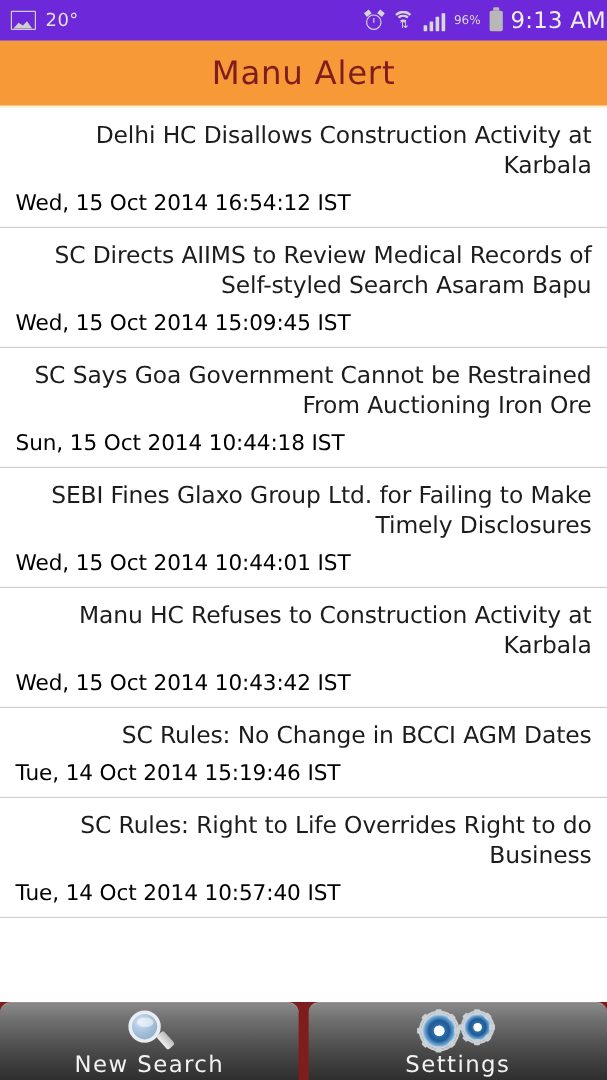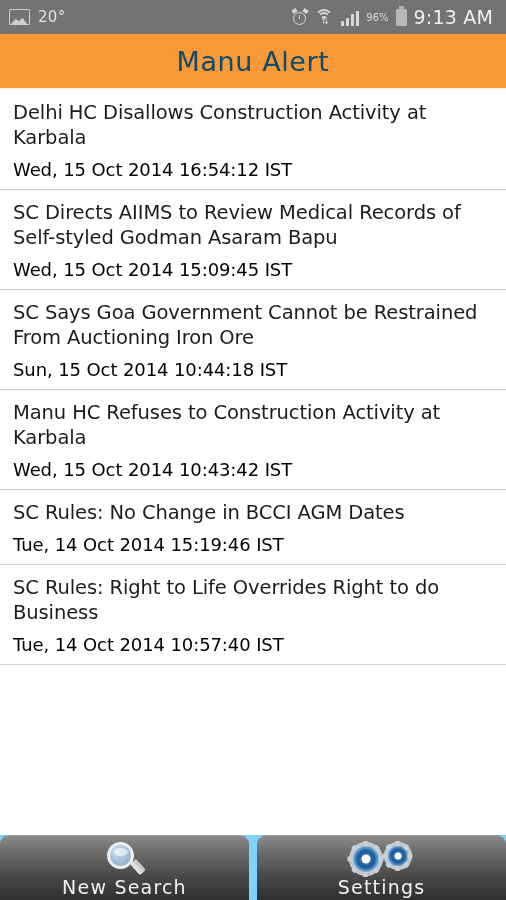--- a/index.html
+++ b/index.html
@@ -12,23 +12,23 @@
   #app {
     position:relative;
     width:506px; height:900px;
     display:flex; flex-direction:column;
     background:#ffffff;
   }
 
   
   .statusbar {
     height:34px; flex:0 0 34px;
-    background:#737373;
+    background:#6d28d9;
     display:flex; align-items:center;
-    padding:0 13px 0 9px;
+    padding:0 1px 0 9px;
     color:#d8d8d8;
   }
   .sb-left { display:flex; align-items:center; gap:8px; }
   .sb-right { margin-left:auto; display:flex; align-items:center; gap:7px; }
   .sb-temp {
     font-size:15px; letter-spacing:0.3px; color:#e2e2e2;
     font-family:"DejaVu Sans", sans-serif;
   }
   .gallery-icon {
     width:21px; height:16px;
@@ -96,21 +96,21 @@
   }
 
   
   .appbar {
     flex:0 0 56px; height:56px;
     background:#f89938;
     display:flex; align-items:center; justify-content:center;
     border-bottom:2px solid #fff3e2;
   }
   .appbar-title {
-    color:#0c4a6e; font-size:27px; font-weight:400;
+    color:#7f1d1d; font-size:27px; font-weight:400;
     letter-spacing:0.6px;
     font-family:"DejaVu Sans", sans-serif;
     text-align:right;
   }
 
   
   .list {
     flex:1 1 auto; overflow:hidden;
     background:#ffffff;
   }
@@ -118,35 +118,36 @@
     padding:10px 13px 9px 13px;
     border-bottom:1px solid #cfcfcf;
     background:#ffffff;
   }
   .news-title {
     color:#1c1c1c;
     font-size:19.5px;
     line-height:25px;
     letter-spacing:-0.1px;
     font-family:"DejaVu Sans", sans-serif;
+    text-align:right;
   }
   .news-date {
     margin-top:9px;
     color:#000000;
     font-size:18px;
     line-height:21px;
     letter-spacing:-0.1px;
     font-family:"DejaVu Sans", sans-serif;
   }
 
   
   .toolbar {
     flex:0 0 65px; height:65px;
     display:flex; align-items:flex-end;
-    background:#7dd3fc;
+    background:#7f1d1d;
     position:relative;
   }
   .tb-btn {
     position:relative;
     height:65px;
     flex:1 1 50%;
     background:linear-gradient(to bottom, #8a8a8a 0%, #6f6f6f 22%, #4a4a4a 62%, #2e2e2e 100%);
     border-radius:9px 9px 0 0;
     border-top:1px solid #9a9a9a;
     display:flex; flex-direction:column;
@@ -255,30 +256,34 @@
   </div>
 
   <div class="list">
 
     <div class="news-row">
       <div class="news-title">Delhi HC Disallows Construction Activity at Karbala</div>
       <div class="news-date">Wed, 15 Oct 2014 16:54:12 IST</div>
     </div>
 
     <div class="news-row">
-      <div class="news-title">SC Directs AIIMS to Review Medical Records of Self-styled Godman Asaram Bapu</div>
+      <div class="news-title">SC Directs AIIMS to Review Medical Records of Self-styled Search Asaram Bapu</div>
       <div class="news-date">Wed, 15 Oct 2014 15:09:45 IST</div>
     </div>
 
 
     <div class="news-row">
       <div class="news-title">SC Says Goa Government Cannot be Restrained From Auctioning Iron Ore</div>
       <div class="news-date">Sun, 15 Oct 2014 10:44:18 IST</div>
     </div>
 
+    <div class="news-row">
+      <div class="news-title">SEBI Fines Glaxo Group Ltd. for Failing to Make Timely Disclosures</div>
+      <div class="news-date">Wed, 15 Oct 2014 10:44:01 IST</div>
+    </div>
 
     <div class="news-row">
       <div class="news-title">Manu HC Refuses to Construction Activity at Karbala</div>
       <div class="news-date">Wed, 15 Oct 2014 10:43:42 IST</div>
     </div>
 
     <div class="news-row">
       <div class="news-title">SC Rules: No Change in BCCI AGM Dates</div>
       <div class="news-date">Tue, 14 Oct 2014 15:19:46 IST</div>
     </div>

